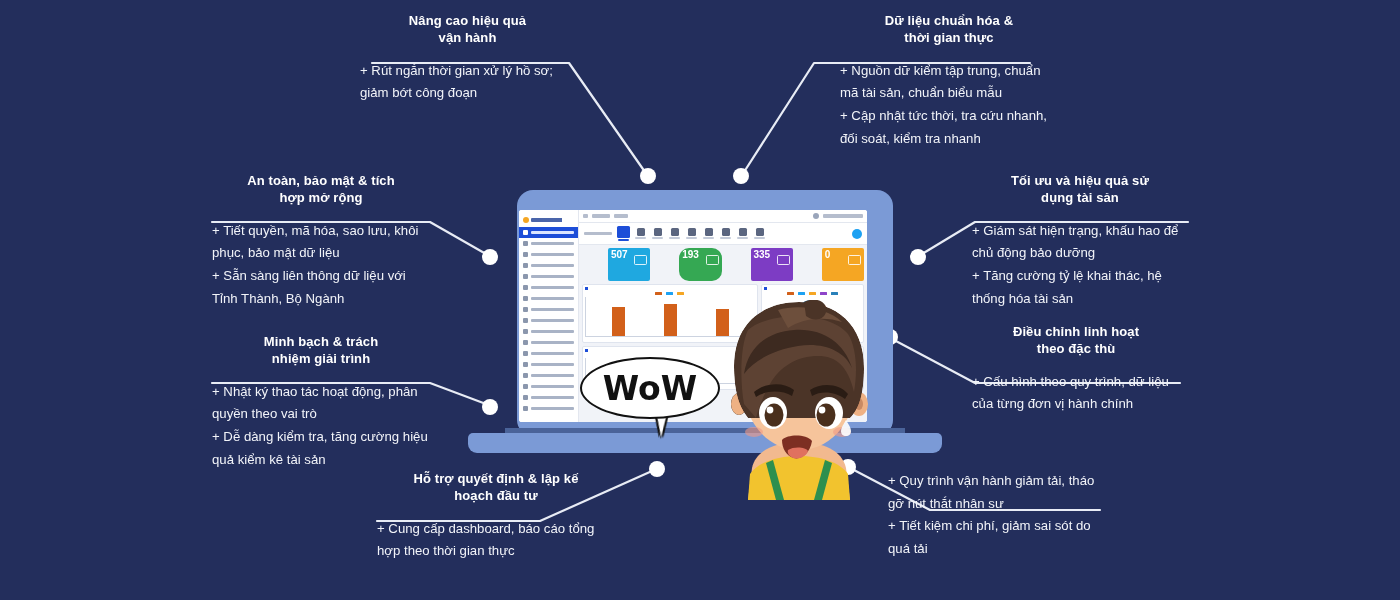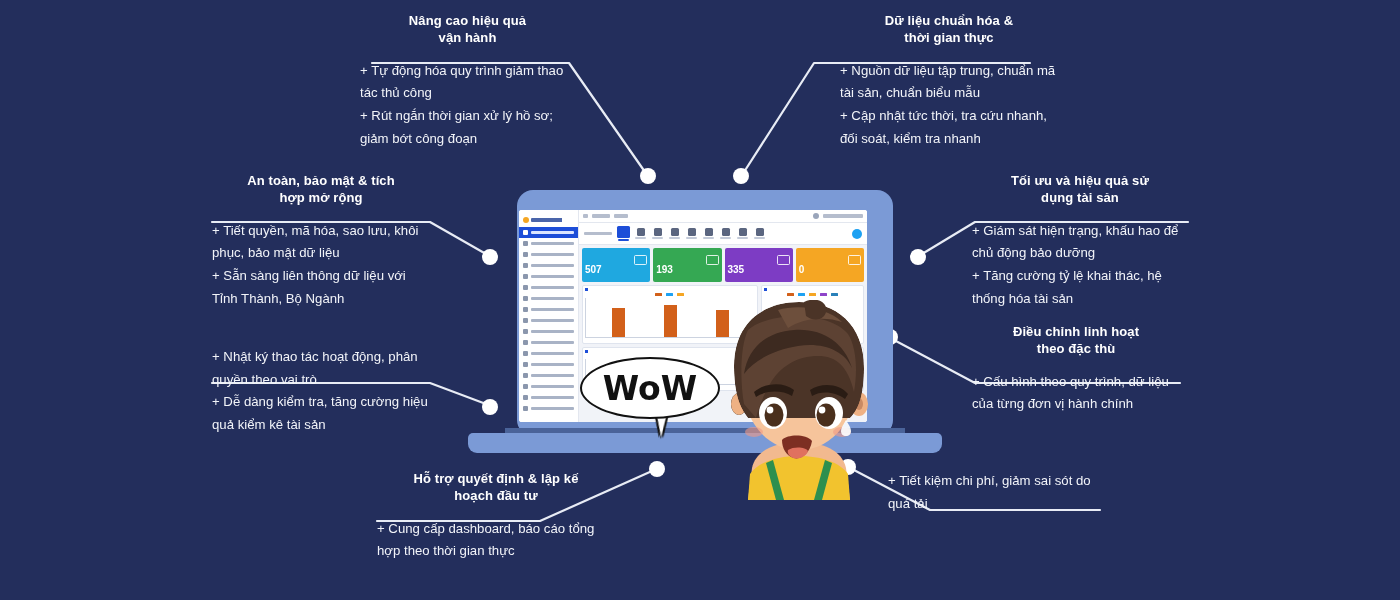--- a/index.html
+++ b/index.html
@@ -153,35 +153,35 @@
   .dash-iconbar .ico u { width: 11px; height: 2px; background: #c3cad8; border-radius: 1px; display: block; }
   .dash-iconbar .ico.sel s { background: #1d4ed8; width: 13px; height: 12px; }
   .dash-iconbar .ico.sel u { background: #1d4ed8; }
   .dash-iconbar .round {
     width: 10px; height: 10px; border-radius: 50%; background: #1da1f2; margin-left: auto;
   }
 
   .kpi-row { display: flex; gap: 3px; padding: 3px; }
   .kpi {
     flex: 1; height: 33px; border-radius: 2px; color: #fff;
-    padding: 17px 3px; position: relative; overflow: hidden;
+    padding: 2px 3px; position: relative; overflow: hidden; margin-left: 26px;
   }
   .kpi .num { font-size: 10px; font-weight: bold; line-height: 1; }
   .kpi .cap { font-size: 3.2px; margin-top: 2px; opacity: .95; line-height: 1.25; }
   .kpi .foot {
     position: absolute; right: 3px; bottom: 1.5px;
     font-size: 3px; opacity: .9;
   }
   .kpi .glyph {
     position: absolute; right: 3px; top: 7px;
     width: 13px; height: 10px; border: 1.3px solid rgba(255,255,255,.85);
     border-radius: 1.5px;
   }
   .kpi.k1 { background: #1fa8e0; }
-  .kpi.k2 { background: #35a853; }
+  .kpi.k2 { background: #35a853; border-radius: 10px; }
   .kpi.k3 { background: #7d3cc4; }
   .kpi.k4 { background: #f5a623; }
 
   .panel-row { display: flex; gap: 3px; padding: 0 3px 3px; }
   .panel {
     background: #ffffff; border: 1px solid #dfe4ee; border-radius: 2px;
     padding: 2px; position: relative;
   }
   .panel .ptitle {
     font-size: 3.4px; color: #2c3e66; font-weight: bold;
@@ -269,30 +269,29 @@
     <circle class="node" cx="657" cy="469" r="8"></circle>
 
     <path class="wire" d="M1100 510 H930 L852 469"></path>
     <circle class="node" cx="848" cy="467" r="8"></circle>
   </svg>
 
   <div class="callout align-center body-left" style="left:360px; top:12px; width:215px;">
     <div class="c-title">Nâng cao hiệu quả
 vận hành</div>
     <div class="c-body">
-      <p>+ Tự động hóa quy trình giảm thao tác thủ công</p>
       <p>+ Rút ngắn thời gian xử lý hồ sơ; giảm bớt công đoạn</p>
     </div>
   </div>
 
   <div class="callout align-center body-left" style="left:812px; top:12px; width:218px;margin-left:28px;">
     <div class="c-title">Dữ liệu chuẩn hóa &amp;
 thời gian thực</div>
     <div class="c-body">
-      <p>+ Nguồn dữ liệu tập trung, chuẩn mã tài sản, chuẩn biểu mẫu</p>
+      <p>+ Nguồn dữ kiểm tập trung, chuẩn mã tài sản, chuẩn biểu mẫu</p>
       <p>+ Cập nhật tức thời, tra cứu nhanh, đối soát, kiểm tra nhanh</p>
     </div>
   </div>
 
   <div class="callout align-center body-left" style="left:212px; top:172px; width:218px;">
     <div class="c-title">An toàn, bảo mật &amp; tích
 hợp mở rộng</div>
     <div class="c-body">
       <p>+ Tiết quyền, mã hóa, sao lưu, khôi phục, bảo mật dữ liệu</p>
       <p>+ Sẵn sàng liên thông dữ liệu với Tỉnh Thành, Bộ Ngành</p>
@@ -302,20 +301,22 @@
   <div class="callout align-center body-left" style="left:972px; top:172px; width:216px;">
     <div class="c-title">Tối ưu và hiệu quả sử
 dụng tài sản</div>
     <div class="c-body">
       <p>+ Giám sát hiện trạng, khấu hao để chủ động bảo dưỡng</p>
       <p>+ Tăng cường tỷ lệ khai thác, hệ thống hóa tài sản</p>
     </div>
   </div>
 
   <div class="callout align-center body-left" style="left:212px; top:333px; width:218px;">
+    <div class="c-title">Minh bạch &amp; trách
+nhiệm giải trình</div>
     <div class="c-body">
       <p>+ Nhật ký thao tác hoạt động, phân quyền theo vai trò</p>
       <p>+ Dễ dàng kiểm tra, tăng cường hiệu quả kiểm kê tài sản</p>
     </div>
   </div>
 
   <div class="callout align-center body-left" style="left:972px; top:323px; width:208px;">
     <div class="c-title">Điều chỉnh linh hoạt
 theo đặc thù</div>
     <div class="c-body">
@@ -327,20 +328,21 @@
     <div class="c-title">Hỗ trợ quyết định &amp; lập kế
 hoạch đầu tư</div>
     <div class="c-body">
       <p>+ Cung cấp dashboard, báo cáo tổng hợp theo thời gian thực</p>
 
     </div>
   </div>
 
   <div class="callout align-center body-left" style="left:888px; top:457px; width:212px;">
     <div class="c-body">
+      <p>+ Quy trình vận hành giảm tải, tháo gỡ nút thắt nhân sự</p>
       <p>+ Tiết kiệm chi phí, giảm sai sót do quá tải</p>
     </div>
   </div>
 
   <div id="laptop">
     <div class="lid"></div>
     <div class="bezel">
 
       <div class="dash">
 

